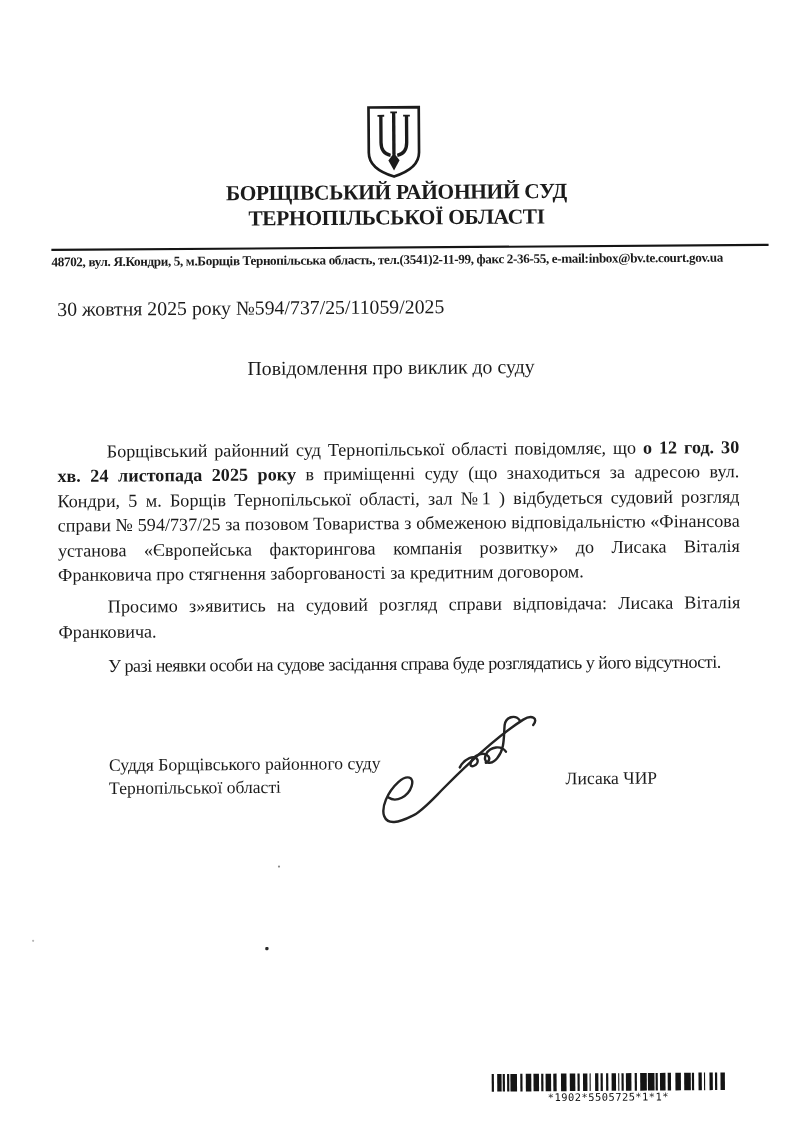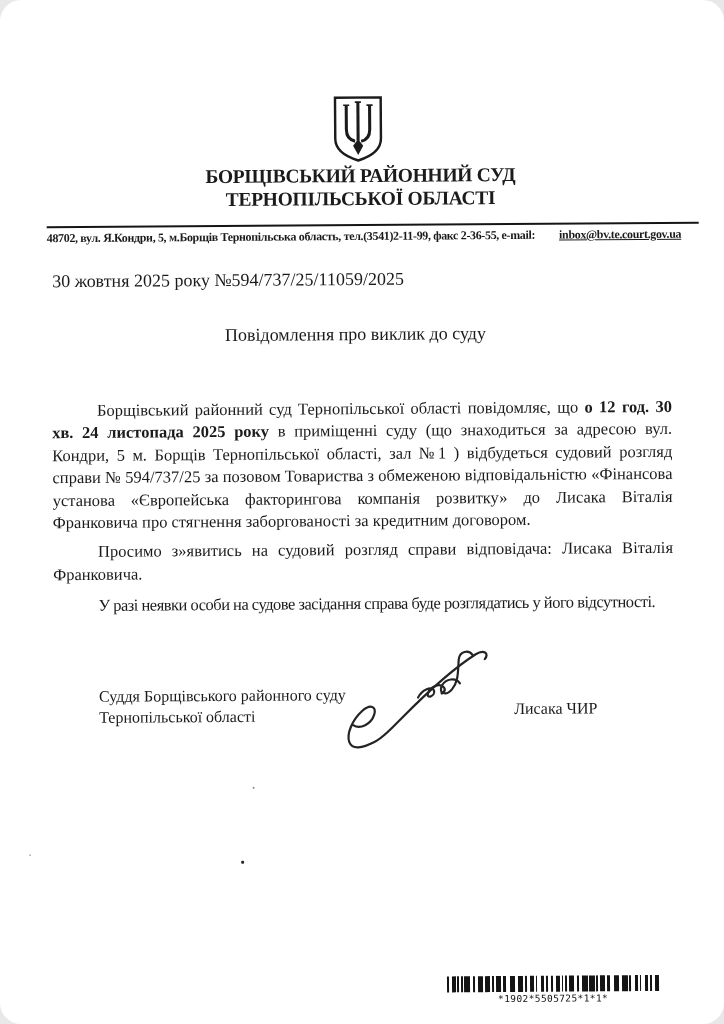--- a/index.html
+++ b/index.html
@@ -1,29 +1,29 @@
 <!DOCTYPE html>
 <html><head>
 <meta charset="utf-8">
 <style>
   html,body{margin:0;padding:0;background:#e8e8e8;}
-  .stage{width:724px;height:1024px;margin:0 auto;background:#ffffff;position:relative;overflow:hidden;border-radius:21px;}
+  .stage{width:724px;height:1024px;margin:0 auto;background:#ffffff;position:relative;overflow:hidden;}
   .doc{position:absolute;inset:0;transform:rotate(-0.4deg);transform-origin:50% 40%;
        color:#1b1b1b;font-family:"Liberation Serif","DejaVu Serif",serif;}
 
   .emblem{position:absolute;left:334px;top:95px;width:52px;height:68px;}
 
   .court-name{position:absolute;left:0;top:165px;width:100%;text-align:center;
               font-weight:bold;font-size:19.5px;line-height:22.5px;letter-spacing:-0.3px;}
 
   .rule{position:absolute;left:48px;top:224px;width:652px;height:2.2px;background:#151515;}
 
   .address{position:absolute;left:48px;top:229px;width:660px;font-weight:bold;
            font-size:12px;letter-spacing:-0.35px;white-space:nowrap;}
-  .email{text-decoration:underline;margin-left:24px;}
+  .email{}
 
   .refline{position:absolute;left:53px;top:269px;font-size:18px;}
 
   .title{position:absolute;left:0;top:324px;width:712px;text-align:center;font-size:18px;}
 
   .bodywrap{position:absolute;left:52px;top:398px;width:620px;}
   .body-p{margin:0;font-size:16.5px;line-height:22.4px;text-align:justify;text-indent:45px;}
   .body-p b{font-weight:bold;}
   .p2{margin-top:7px;}
   .p3{margin-top:9px;text-align:left;white-space:nowrap;letter-spacing:-0.5px;}

